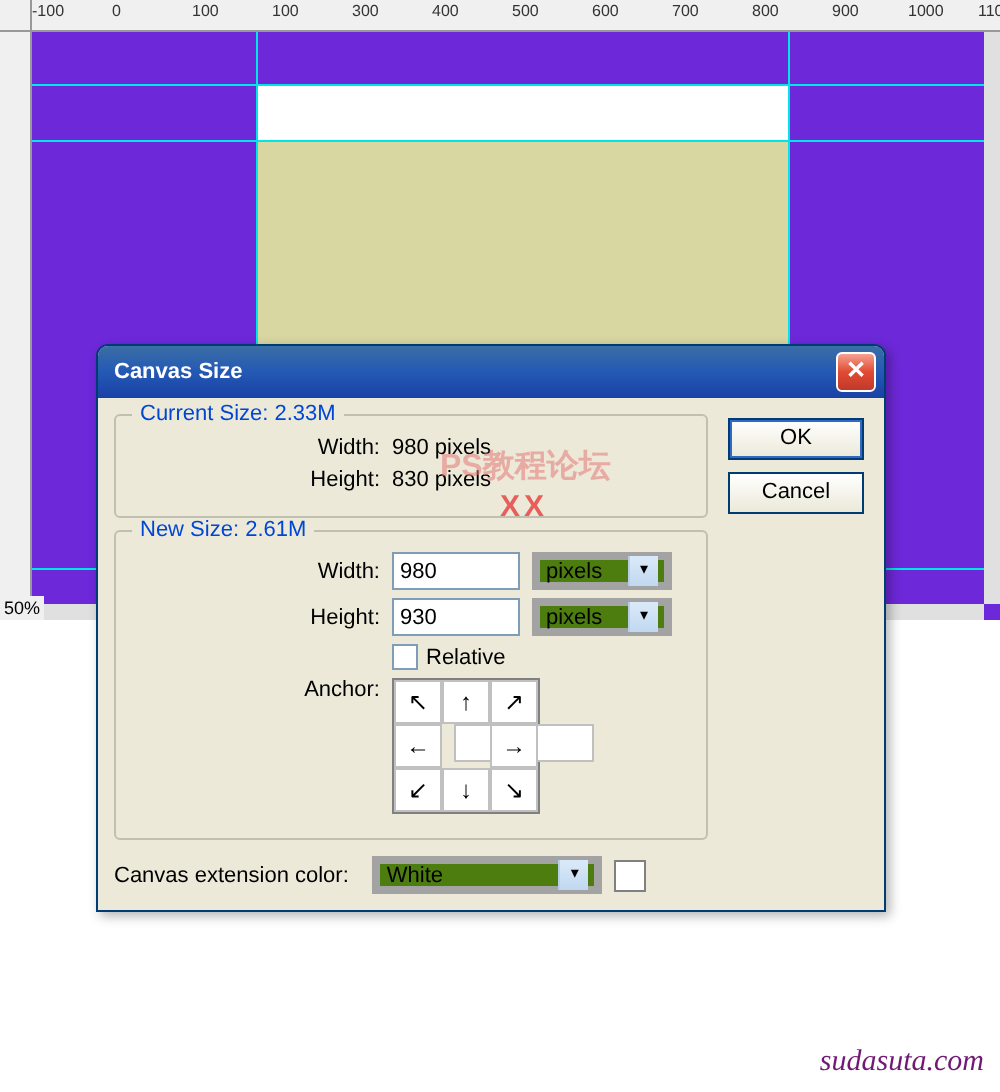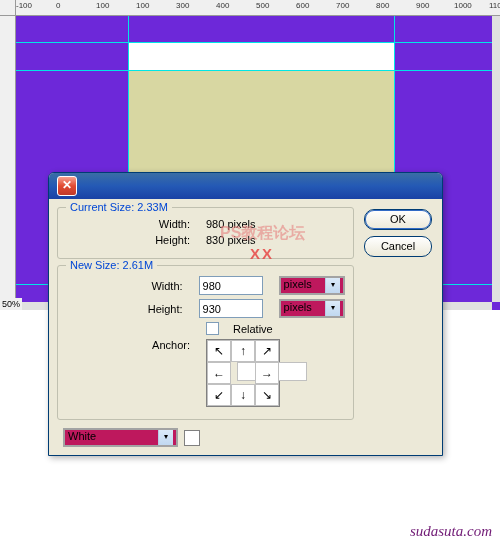--- a/index.html
+++ b/index.html
@@ -15,29 +15,29 @@
   .olive-box { position: absolute; background: #d8d7a2; }
   .scrollbar-r { position: absolute; right: 0; top: 16px; width: 8px; bottom: 8px; background: #e0e0e0; }
   .scrollbar-b { position: absolute; bottom: 0; left: 16px; right: 8px; height: 8px; background: #e0e0e0; }
   .zoom-label { position: absolute; bottom: 0; left: 0; font-size: 9px; padding: 1px 2px; background: #f0f0f0; }
   .dialog { position: absolute; left: 48px; top: 172px; width: 395px; background: #ece9d8; border: 1px solid #003c74; border-radius: 6px 6px 0 0; box-shadow: 2px 2px 6px rgba(0,0,0,0.3); }
   .titlebar { height: 26px; background: linear-gradient(#3a6ea5,#2459b5,#1941a5); border-radius: 5px 5px 0 0; display: flex; align-items: center; padding: 0 4px 0 8px; }
   .titlebar-text { color: #fff; font-weight: bold; flex: 1; }
   .close-btn { width: 20px; height: 20px; background: linear-gradient(#f5a191,#e14a32,#c0392b); border: 1px solid #fff; border-radius: 3px; color: #fff; text-align: center; line-height: 17px; font-weight: bold; font-size: 12px; cursor: pointer; }
   .dialog-body { padding: 8px; position: relative; }
   .btn-col { position: absolute; right: 10px; top: 10px; width: 68px; }
-  .xp-btn { display: block; width: 68px; height: 21px; margin-bottom: 6px; background: linear-gradient(#fff,#ece9d8); border: 1px solid #003c74; border-radius: 10px; text-align: center; line-height: 19px; cursor: pointer; }
+  .xp-btn { display: block; width: 68px; height: 21px; margin-bottom: 6px; background: linear-gradient(#fff,#ece9d8); border: 1px solid #003c74; border-radius: 0; text-align: center; line-height: 19px; cursor: pointer; }
   .xp-btn.default { box-shadow: 0 0 0 1px #316ac5 inset; }
   .group { border: 1px solid #c0c0b0; border-radius: 3px; padding: 10px 8px 8px 8px; margin-bottom: 6px; position: relative; }
   .group-title { position: absolute; top: -7px; left: 8px; background: #ece9d8; padding: 0 4px; color: #0046d5; }
-  .row { display: flex; align-items: center; margin-bottom: 4px; gap: 10px; }
+  .row { display: flex; align-items: center; margin-bottom: 4px; }
   .lbl { width: 130px; text-align: right; padding-right: 6px; }
   .val { color: #000; }
   .inp { width: 64px; height: 19px; border: 1px solid #7f9db9; background: #fff; padding: 0 3px; }
-  .sel { width: 70px; height: 19px; border: 2px solid #a3a3a3; background: #be185d; display: inline-flex; padding: 0 3px; margin-left: 6px; cursor: pointer; }
+  .sel { width: 70px; height: 19px; border: 4px solid #a3a3a3; background: #4d7c0f; display: inline-flex; align-items: center; padding: 0 3px; margin-left: 6px; cursor: pointer; }
   .sel .arrow { margin-left: auto; width: 15px; height: 15px; background: linear-gradient(#dbeaf9,#c1d8f0); border-left: 1px solid #b8cde6; text-align: center; line-height: 13px; font-size: 8px; }
   .chk { width: 13px; height: 13px; border: 1px solid #7f9db9; background: #fff; display: inline-block; vertical-align: middle; margin-right: 4px; }
   .anchor-grid { display: grid; grid-template-columns: repeat(3,24px); grid-template-rows: repeat(3,22px); border: 1px solid #808080; width: 74px; }
   .anchor-cell { border: 1px solid #c0c0c0; background: #fff; display: flex; align-items: center; justify-content: center; cursor: pointer; font-size: 12px; line-height: 1; }
   .anchor-cell.sel { background: #fff; }
   .ext-row { display: flex; align-items: center; margin-top: 8px; }
   .swatch { width: 16px; height: 16px; border: 1px solid #808080; background: #fff; margin-left: 6px; }
   .watermark-cn { position: absolute; left: 220px; top: 223px; color: rgba(230,120,120,0.55); font-size: 16px; font-weight: bold; z-index: 5; pointer-events: none; }
   .watermark-xx { position: absolute; left: 250px; top: 245px; color: rgba(230,60,60,0.8); font-size: 15px; font-weight: bold; z-index: 5; pointer-events: none; letter-spacing: 2px; }
   .watermark-br { position: absolute; right: 8px; bottom: 6px; font-style: italic; font-size: 15px; color: #701a75; font-family: 'Comic Sans MS', cursive; }
@@ -73,20 +73,21 @@
   <div class="scrollbar-r"></div>
   <div class="scrollbar-b"></div>
   <div class="zoom-label">50%</div>
 </div>
 
 <div class="watermark-cn">PS教程论坛</div>
 <div class="watermark-xx">XX</div>
 
 <div class="dialog">
   <div class="titlebar">
+    <span class="titlebar-text">Canvas Size</span>
     <div class="close-btn">✕</div>
   </div>
   <div class="dialog-body">
     <div class="btn-col">
       <div class="xp-btn default">OK</div>
       <div class="xp-btn">Cancel</div>
     </div>
 
     <div class="group" style="margin-right:80px">
       <div class="group-title">Current Size: 2.33M</div>
@@ -133,20 +134,21 @@
           <div class="anchor-cell sel"></div>
           <div class="anchor-cell">→</div>
           <div class="anchor-cell">↙</div>
           <div class="anchor-cell">↓</div>
           <div class="anchor-cell">↘</div>
         </div>
       </div>
     </div>
 
     <div class="ext-row">
+      <span style="padding-right:6px">Canvas extension color:</span>
       <div class="sel" style="width:115px">
         <span>White</span>
         <span class="arrow">▾</span>
       </div>
       <div class="swatch"></div>
     </div>
   </div>
 </div>
 
 <div class="watermark-br">sudasuta.com</div>

